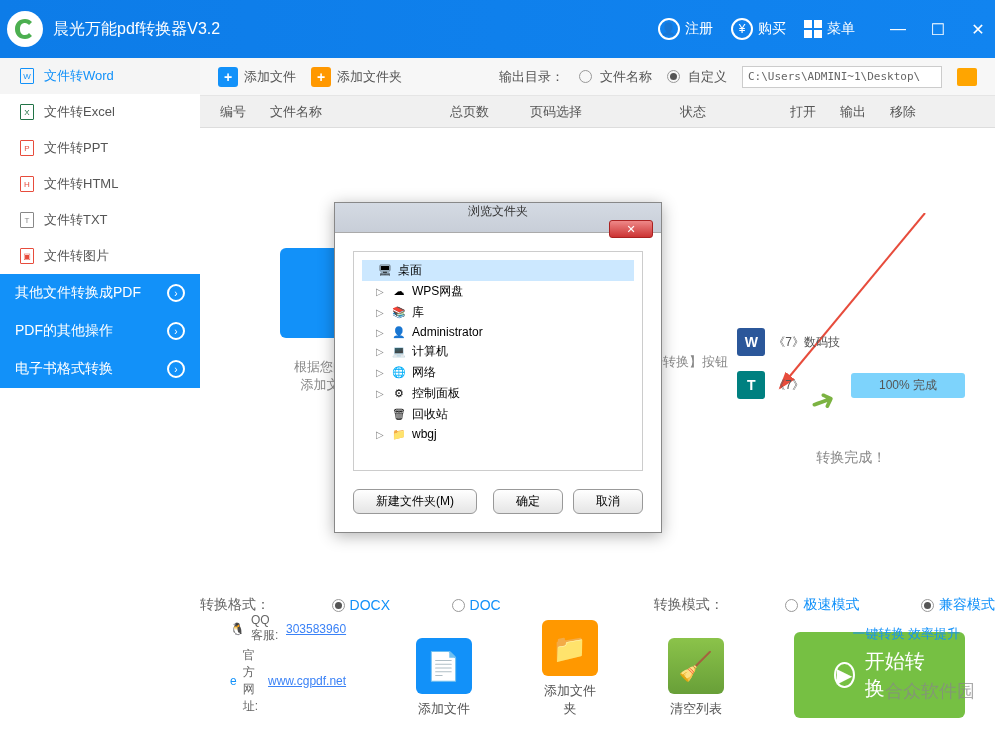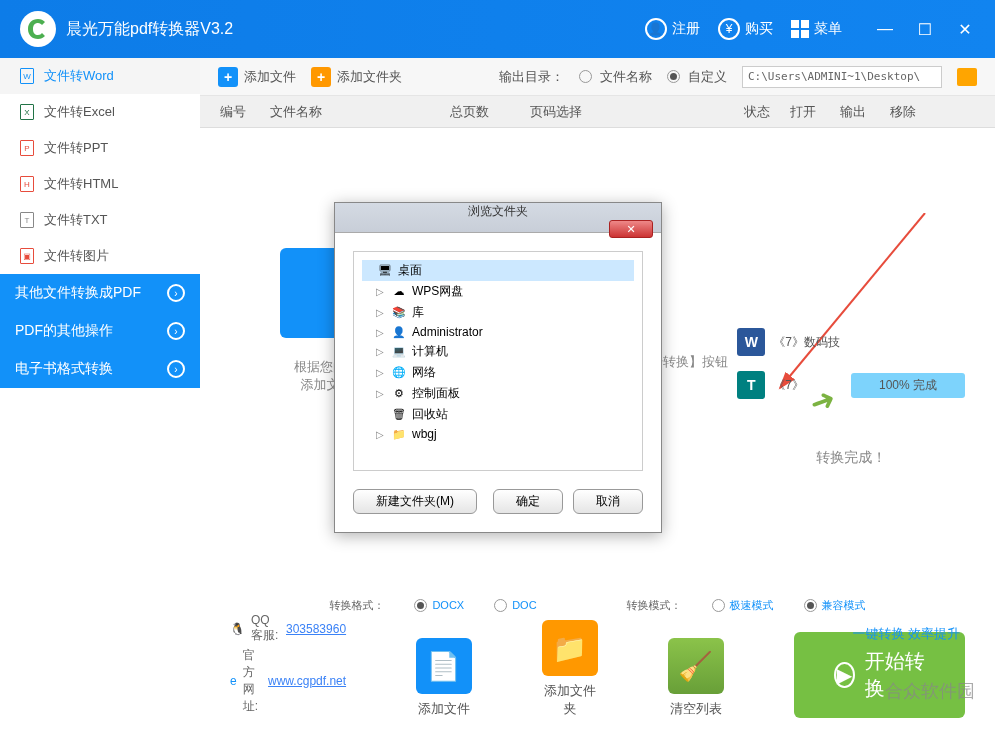--- a/index.html
+++ b/index.html
@@ -1,18 +1,18 @@
 <!DOCTYPE html>
 <html><head>
   <meta charset="utf-8">
   <style>
     * { margin: 0; padding: 0; box-sizing: border-box; font-family: "Microsoft YaHei", sans-serif; }
     body { width: 995px; height: 733px; background: #fff; overflow: hidden; position: relative; }
     
-    .title-bar { height: 58px; background: linear-gradient(to right, #0d7ce8, #1184f0); display: flex; align-items: center; padding: 0 20px; color: #fff; }
+    .title-bar { height: 58px; background: linear-gradient(to right, #0d7ce8, #1184f0); display: flex; align-items: center; padding: 0 7px; color: #fff; }
     .logo { width: 36px; height: 36px; background: #fff; border-radius: 50%; display: flex; align-items: center; justify-content: center; margin-right: 10px; }
     .logo svg { width: 24px; height: 24px; }
     .title-text { font-size: 16px; flex: 1; }
     .title-actions { display: flex; gap: 18px; align-items: center; }
     .title-btn { display: flex; align-items: center; gap: 5px; cursor: pointer; font-size: 14px; }
     .title-btn .icon-circle { width: 22px; height: 22px; border: 2px solid #fff; border-radius: 50%; display: flex; align-items: center; justify-content: center; font-size: 12px; }
     .menu-grid { display: grid; grid-template-columns: repeat(2, 8px); grid-template-rows: repeat(2, 8px); gap: 2px; }
     .menu-grid span { background: #fff; }
     .win-controls { display: flex; gap: 20px; margin-left: 15px; font-size: 16px; }
     .win-btn { cursor: pointer; width: 20px; text-align: center; }
@@ -40,21 +40,21 @@
     .radio.checked::after { content: ''; width: 7px; height: 7px; background: #555; border-radius: 50%; }
     .path-input { width: 200px; height: 22px; border: 1px solid #ccc; font-size: 11px; padding: 0 5px; font-family: monospace; color: #666; }
     .folder-icon { width: 20px; height: 18px; background: #ffa500; border-radius: 2px; cursor: pointer; }
     
     .table-head { height: 32px; background: #f0f0f0; border-bottom: 1px solid #ddd; display: flex; align-items: center; font-size: 13px; color: #555; }
     .th { padding: 0 10px; }
     .th:nth-child(1) { width: 60px; padding-left: 20px; }
     .th:nth-child(2) { width: 180px; }
     .th:nth-child(3) { width: 80px; }
     .th:nth-child(4) { width: 150px; }
-    .th:nth-child(5) { width: 110px; text-align: right; }
+    .th:nth-child(5) { width: 110px; }
     .th:nth-child(6) { width: 50px; }
     .th:nth-child(7) { width: 50px; }
     .th:nth-child(8) { width: 50px; }
     
     .canvas { flex: 1; position: relative; background: #fff; }
     .placeholder-left { position: absolute; left: 80px; top: 120px; text-align: center; color: #888; font-size: 13px; }
     .doc-big { width: 80px; height: 90px; background: #1291f9; border-radius: 6px; margin: 0 auto 20px; position: relative; }
     .doc-big::after { content: '+'; position: absolute; bottom: -5px; right: -5px; width: 24px; height: 24px; background: #4caf50; color: #fff; border-radius: 50%; font-size: 18px; display: flex; align-items: center; justify-content: center; }
     
     .start-btn { position: absolute; left: 440px; top: 135px; background: #4caf50; color: #fff; padding: 12px 25px; font-size: 18px; border-radius: 4px; }
@@ -76,21 +76,21 @@
     .tree { border: 1px solid #ccc; margin: 18px; height: 220px; padding: 8px; font-size: 12px; overflow: auto; }
     .tree-item { display: flex; align-items: center; gap: 5px; padding: 2px 0; cursor: pointer; }
     .tree-item.root { background: #cce8ff; }
     .tree-item .expand { width: 10px; font-size: 10px; color: #888; }
     .tree-item .ticon { width: 16px; height: 14px; display: inline-flex; align-items: center; justify-content: center; font-size: 11px; }
     .indent { padding-left: 14px; }
     .dialog-btns { display: flex; gap: 10px; padding: 0 18px 18px; justify-content: flex-end; }
     .dlg-btn { padding: 3px 22px; font-size: 12px; border: 1px solid #999; background: linear-gradient(#fff, #e5e5e5); cursor: pointer; border-radius: 6px; }
     .dlg-btn:first-child { margin-right: auto; }
     
-    .format-bar { height: 36px; display: flex; align-items: center; justify-content: center; gap: 30px; font-size: 11px; color: #1291f9; margin-top: 30px; }
+    .format-bar { height: 36px; display: flex; align-items: center; justify-content: space-between; gap: 30px; font-size: 14px; color: #1291f9; margin-top: 30px; }
     .fmt-label { color: #666; }
     .fmt-opt { display: flex; align-items: center; gap: 5px; cursor: pointer; }
     
     .bottom-bar { display: flex; align-items: flex-end; padding: 10px 30px 15px; gap: 70px; }
     .bottom-info { font-size: 12px; color: #666; }
     .bottom-info a { color: #3b82f6; text-decoration: underline; }
     .bottom-info div { display: flex; align-items: center; gap: 6px; margin: 3px 0; }
     .bottom-btn { text-align: center; cursor: pointer; font-size: 13px; color: #555; }
     .bottom-btn .big-icon { width: 56px; height: 56px; border-radius: 6px; margin: 0 auto 6px; display: flex; align-items: center; justify-content: center; color: #fff; font-size: 28px; }
     .start-main { background: #76c043; color: #fff; padding: 16px 40px; font-size: 20px; border-radius: 6px; margin-left: auto; cursor: pointer; display: flex; align-items: center; gap: 10px; position: relative; }

